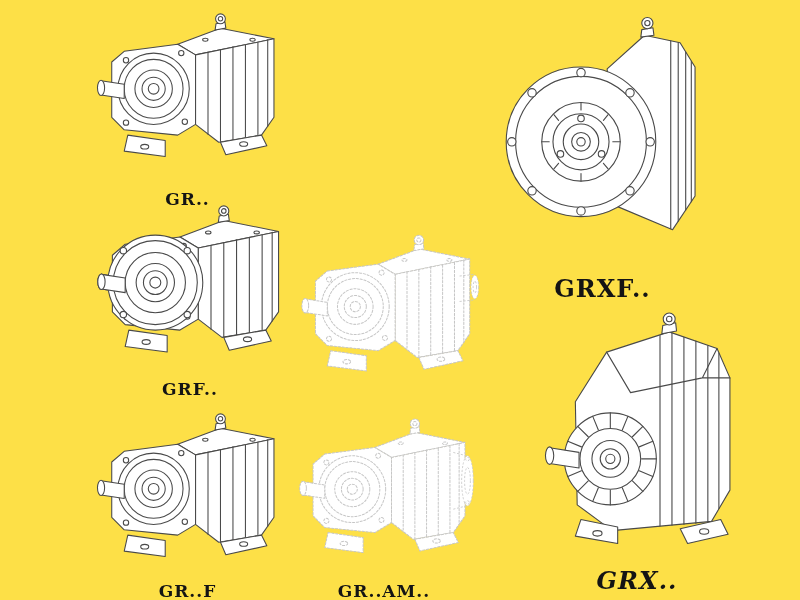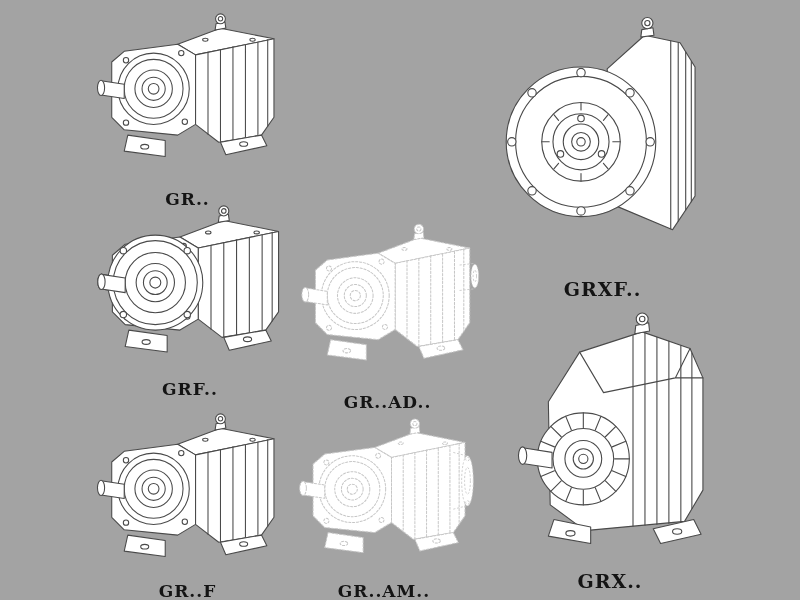--- a/index.html
+++ b/index.html
@@ -1,22 +1,22 @@
 <!DOCTYPE html>
 <html><head>
 <meta charset="utf-8">
 <style>
   html,body{margin:0;padding:0;background:#ffffff;}
   body{width:800px;height:600px;font-family:"DejaVu Serif","Liberation Serif",serif;}
-  .canvas{position:relative;width:800px;height:600px;background:#a3a3a3;overflow:hidden;}
+  .canvas{position:relative;width:800px;height:600px;background:#fde047;overflow:hidden;}
   .cell{position:absolute;margin:0;display:flex;flex-direction:column;align-items:center;}
   .cell .art{flex:1 1 auto;min-height:0;width:100%;}
   .lbl{flex:0 0 auto;font-weight:bold;font-size:17px;letter-spacing:1px;color:#141414;
        text-align:center;line-height:22px;white-space:nowrap;}
-  .lbl.big{font-size:19px;}
+  .lbl.big{font-size:24px;}
   .drawing{color:#4a4a4a;}
   .drawing.ghost{color:#c6c6c6;stroke-dasharray:2.6 2;}
   .defs{position:absolute;width:0;height:0;overflow:hidden;}
 </style>
 </head>
 <body>
 
 <div class="canvas">
 
   <svg class="defs" aria-hidden="true">
@@ -146,24 +146,23 @@
 
   <figure class="cell" style="left:290px;top:212px;width:195px;height:201px;">
     <svg class="art drawing ghost" viewBox="0 0 230 190">
       <use href="#sym-inline"></use>
       <g fill="#fff" stroke="currentColor" stroke-width="1">
         <path fill="none" d="M200 52 L218 50 M200 82 L218 80"></path>
         <ellipse cx="218" cy="65" rx="4.5" ry="14"></ellipse>
         <ellipse cx="218" cy="65" rx="2" ry="7"></ellipse>
       </g>
     </svg>
-    <figcaption class="lbl">GR..AD..</figcaption>
   </figure>
 
-  <figure class="cell" style="left:495px;top:298px;width:230px;height:294px;">
+  <figure class="cell" style="left:522px;top:298px;width:230px;height:294px;font-style:italic;">
     <svg class="art drawing" viewBox="0 0 250 270">
       <use href="#sym-large"></use>
     </svg>
     <figcaption class="lbl big">GRX..</figcaption>
   </figure>
 
   <figure class="cell" style="left:85px;top:410px;width:205px;height:192px;">
     <svg class="art drawing" viewBox="0 0 230 190">
       <use href="#sym-inline"></use>
     </svg>

